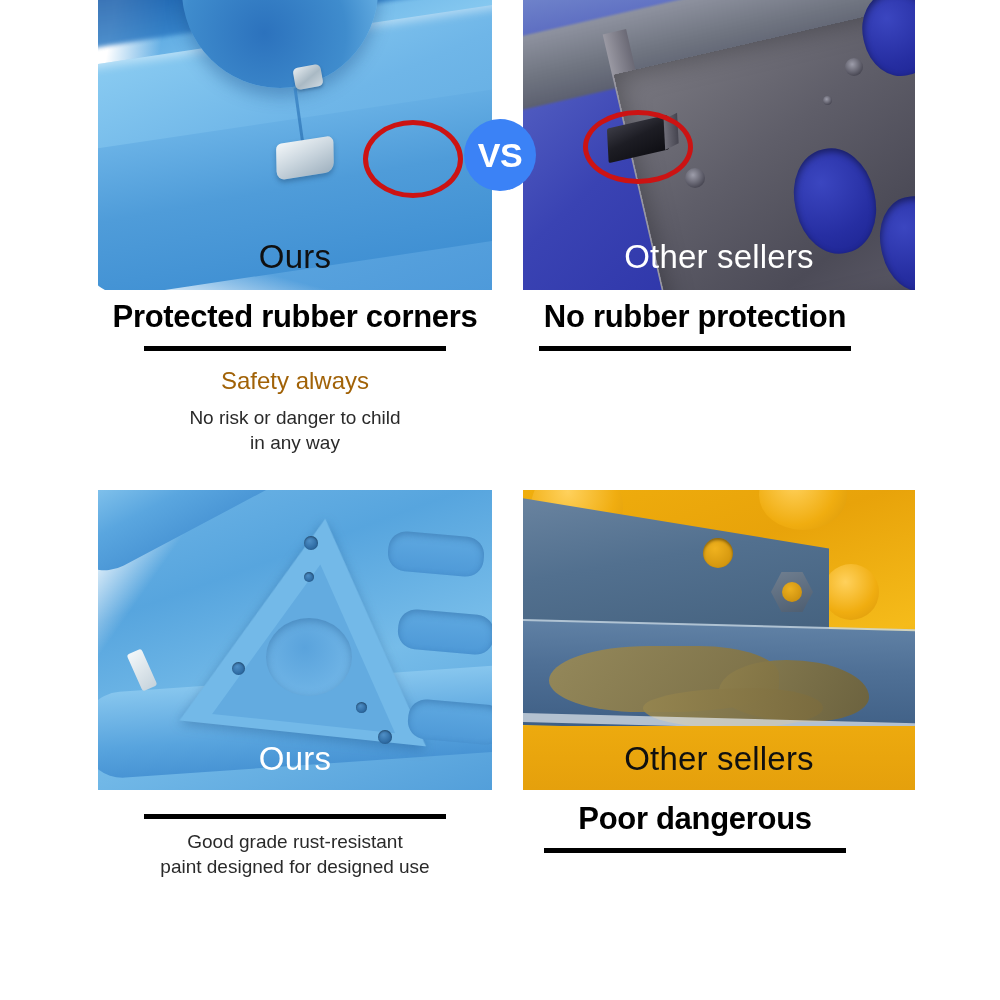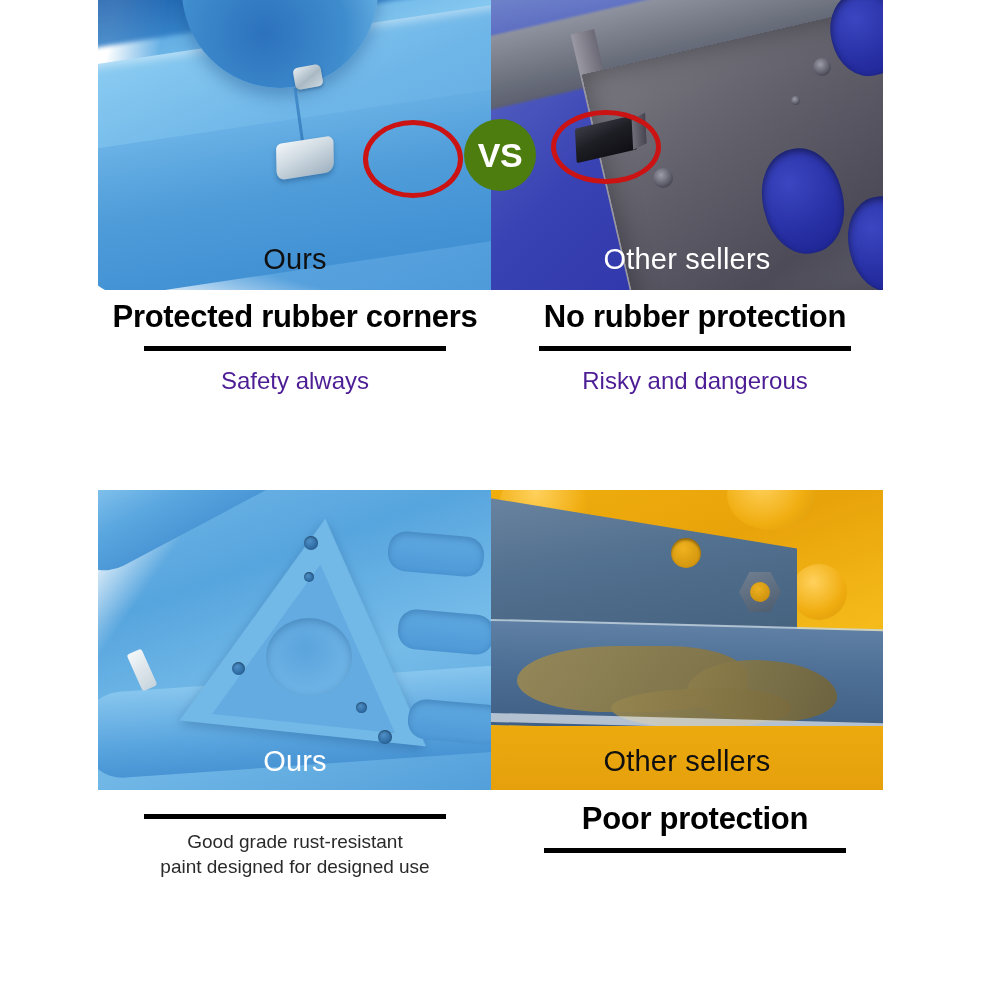--- a/index.html
+++ b/index.html
@@ -19,21 +19,21 @@
 
   .photo-row { position:absolute; left:0; top:0; width:1000px; }
   #block-corners .photo-row { height:290px; }
   #block-finish  .photo-row { height:300px; }
 
   .photo {
     position:absolute; top:0; height:100%;
     overflow:hidden;
   }
   .photo-left  { left:98px;  width:394px; }
-  .photo-right { left:491px; width:392px; }
+  .photo-right { left:523px; width:392px; }
 
   
   .img-ours-corner {
     position:absolute; inset:0;
     background:
       
       linear-gradient(100deg, #ffffff 0px, #ffffff 18px, rgba(255,255,255,0) 70px),
       
       linear-gradient(15deg, #ffffff 0px, rgba(255,255,255,0) 60px),
       
@@ -281,35 +281,35 @@
     border-radius:50%;
     pointer-events:none;
   }
   #circle-ours-corner  { left:265px; top:120px; width:100px; height:78px; }
   #circle-other-corner { left:60px;  top:110px; width:110px; height:74px; }
 
   
   .photo-caption {
     position:absolute; left:0; width:100%;
     text-align:center;
-    font-size:29px; font-weight:400;
+    font-size:33px; font-weight:400;
     letter-spacing:.2px;
   }
   .cap-dark  { color:#101010; }
   .cap-light { color:#ffffff; }
   #caption-ours-corner        { bottom:14px; }
   #caption-other-corner       { bottom:14px; }
   #caption-ours-finish        { bottom:12px; }
   #caption-other-finish       { bottom:12px; }
 
   
   .vs-badge {
     position:absolute;
     width:72px; height:72px; border-radius:50%;
-    background:#4d7c0f;
+    background:#3b82f6;
     display:flex; align-items:center; justify-content:center;
     color:#ffffff; font-weight:700; font-size:34px;
     letter-spacing:-.5px;
     z-index:20;
   }
   #vs-corners { left:464px; top:119px; }
 
   
   .text-row { position:absolute; left:0; width:844px; }
   #block-corners .text-row { top:300px; height:190px; }
@@ -326,21 +326,21 @@
   .rule {
     height:5px; background:#000;
     margin:12px auto 0 auto;
   }
   .rule-corners-left  { width:302px; }
   .rule-corners-right { width:312px; }
   .rule-finish-left   { width:302px; }
   .rule-finish-right  { width:302px; }
   .subhead {
     margin-top:16px;
-    font-size:24px; font-weight:400; color:#4c1d95;
+    font-size:24px; font-weight:400; color:#a16207;
     line-height:1.15;
   }
   .detail {
     margin-top:10px;
     font-size:19px; font-weight:300; color:#2a2a2a;
     line-height:1.32;
     white-space:pre-line;
   }
 </style>
 </head>
@@ -385,25 +385,26 @@
       </div>
 
       <div class="vs-badge" id="vs-corners">VS</div>
     </div>
 
     <div class="text-row">
       <div class="text-col text-col-left">
         <div class="headline">Protected rubber corners</div>
         <div class="rule rule-corners-left"></div>
         <div class="subhead">Safety always</div>
+        <div class="detail">No risk or danger to child
+in any way</div>
       </div>
       <div class="text-col text-col-right">
         <div class="headline">No rubber protection</div>
         <div class="rule rule-corners-right"></div>
-        <div class="subhead">Risky and dangerous</div>
       </div>
     </div>
   </div>
 
   <div class="block" id="block-finish">
 
     <div class="photo-row">
 
       <div class="photo photo-left">
         <div class="img-ours-finish">
@@ -446,19 +447,19 @@
 
     </div>
 
     <div class="text-row">
       <div class="text-col text-col-left">
         <div class="rule rule-finish-left"></div>
         <div class="detail">Good grade rust-resistant
 paint designed for designed use</div>
       </div>
       <div class="text-col text-col-right">
-        <div class="headline">Poor protection</div>
+        <div class="headline">Poor dangerous</div>
         <div class="rule rule-finish-right"></div>
       </div>
     </div>
   </div>
 
 </div>
 
 </body></html>

